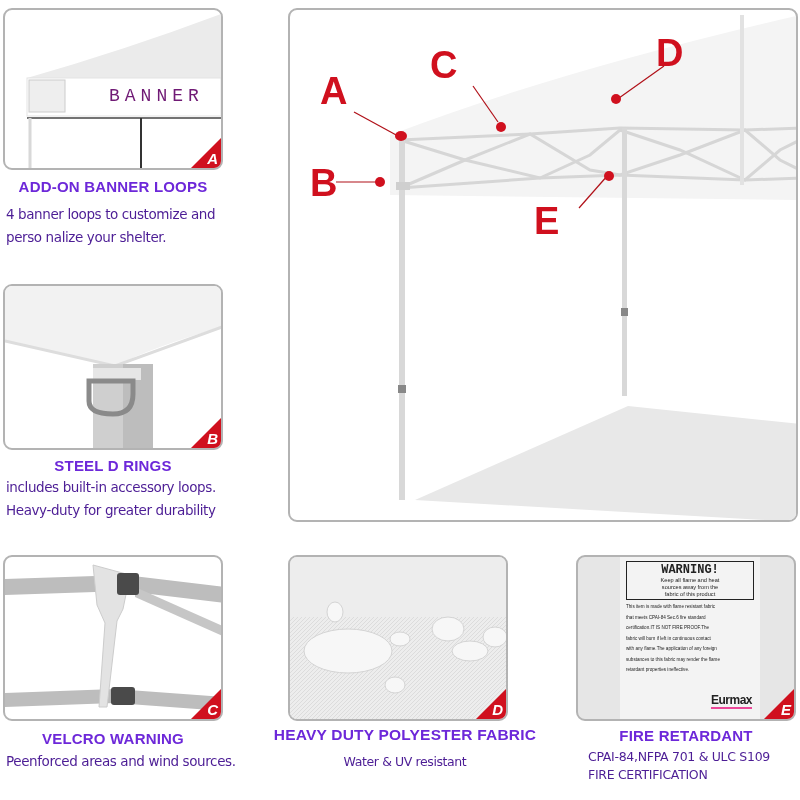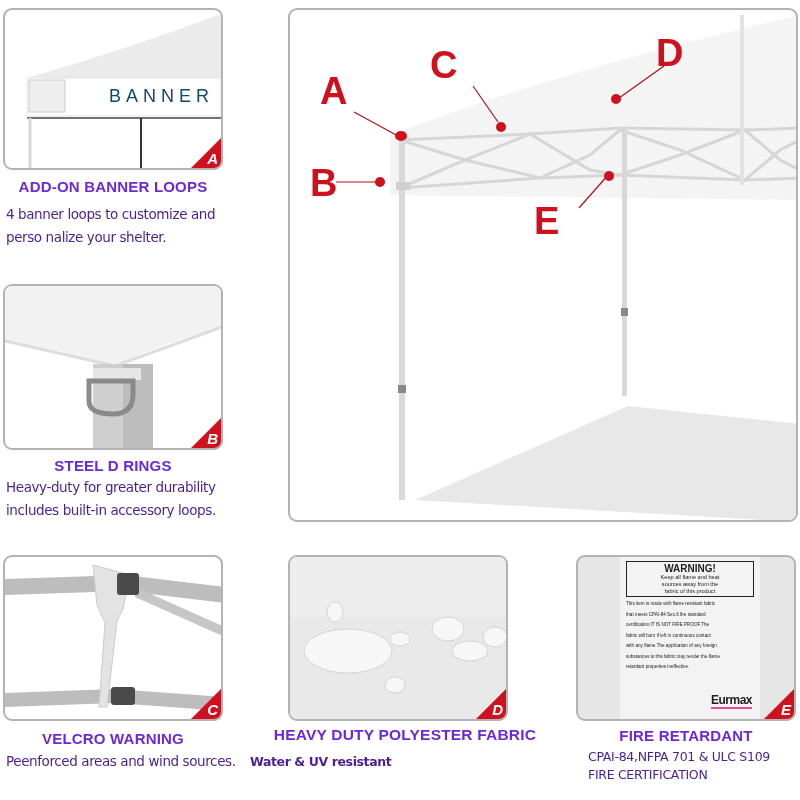--- a/index.html
+++ b/index.html
@@ -59,21 +59,21 @@
 
 <div class="panel" style="left:3px; top:8px; width:220px; height:162px;">
   <svg width="220" height="162">
     <path d="M22,68 Q120,40 216,4 L216,68 Z" fill="#ebebeb"></path>
     <rect x="22" y="68" width="194" height="38" fill="#ffffff" stroke="#e3e3e3"></rect>
     <rect x="24" y="70" width="36" height="32" fill="#eeeeee" stroke="#cccccc" stroke-width="1"></rect>
     <line x1="22" y1="108" x2="216" y2="108" stroke="#444" stroke-width="1.5"></line>
     <line x1="25" y1="108" x2="25" y2="162" stroke="#d8d8d8" stroke-width="3"></line>
     <line x1="136" y1="108" x2="136" y2="162" stroke="#333" stroke-width="2"></line>
   </svg>
-  <div style="position:absolute; left:104px; top:76px; font-size:18px; letter-spacing:5px; color:#0c4a6e; font-family:Liberation Sans, sans-serif;">BANNER</div>
+  <div style="position:absolute; left:104px; top:76px; font-size:18px; letter-spacing:5px; color:#701a75; font-family:Liberation Mono, monospace;">BANNER</div>
   <div class="badge"></div>
   <div class="badge-letter">A</div>
 </div>
 <div class="title" style="left:3px; top:178px; width:220px;">ADD-ON BANNER LOOPS</div>
 <div class="desc" style="left:6px; top:203px; width:240px;">
   <div>4 banner loops to customize and</div>
   <div>perso nalize your shelter.</div>
 </div>
 
 <div class="panel" style="left:3px; top:284px; width:220px; height:166px;">
@@ -83,22 +83,22 @@
     <rect x="88" y="78" width="60" height="88" fill="#cfcfcf"></rect>
     <rect x="118" y="78" width="30" height="88" fill="#bdbdbd"></rect>
     <rect x="88" y="82" width="48" height="12" fill="#e6e6e6"></rect>
     <path d="M84,95 L84,115 Q84,128 108,128 Q128,128 128,108 L128,95 Z" fill="none" stroke="#8a8a8a" stroke-width="5"></path>
   </svg>
   <div class="badge"></div>
   <div class="badge-letter">B</div>
 </div>
 <div class="title" style="left:3px; top:457px; width:220px;">STEEL D RINGS</div>
 <div class="desc" style="left:6px; top:476px; width:240px;">
+  <div>includes built-in accessory loops.</div>
   <div>Heavy-duty for greater durability</div>
-  <div>includes built-in accessory loops.</div>
 </div>
 
 <div class="panel" style="left:3px; top:555px; width:220px; height:166px;">
   <svg width="220" height="166">
     <path d="M0,22 L120,18 L220,30 L220,46 L120,34 L0,38 Z" fill="#bdbdbd"></path>
     <path d="M130,30 L220,70 L220,80 L130,40 Z" fill="#c6c6c6"></path>
     <path d="M0,136 L110,132 L220,140 L220,154 L110,146 L0,150 Z" fill="#bdbdbd"></path>
     <path d="M88,8 L125,18 L118,52 L112,64 L102,150 L94,150 L100,66 L92,48 Z" fill="#e3e3e3" stroke="#cccccc"></path>
     <rect x="112" y="16" width="22" height="22" rx="3" fill="#4a4a4a"></rect>
     <rect x="106" y="130" width="24" height="18" rx="3" fill="#4a4a4a"></rect>
@@ -125,28 +125,28 @@
     <ellipse cx="158" cy="72" rx="16" ry="12" fill="#f7f7f7" stroke="#d4d4d4"></ellipse>
     <ellipse cx="180" cy="94" rx="18" ry="10" fill="#f7f7f7" stroke="#d4d4d4"></ellipse>
     <ellipse cx="205" cy="80" rx="12" ry="10" fill="#f7f7f7" stroke="#d4d4d4"></ellipse>
     <ellipse cx="45" cy="55" rx="8" ry="10" fill="#f7f7f7" stroke="#d4d4d4"></ellipse>
     <ellipse cx="105" cy="128" rx="10" ry="8" fill="#f7f7f7" stroke="#d4d4d4"></ellipse>
   </svg>
   <div class="badge"></div>
   <div class="badge-letter">D</div>
 </div>
 <div class="title" style="left:250px; top:726px; width:310px; font-size:15.5px;">HEAVY DUTY POLYESTER FABRIC</div>
-<div class="desc" style="left:250px; top:750px; width:310px; font-size:12.5px;font-weight:bold;">
+<div class="desc" style="left:250px; top:750px; width:310px; text-align:center; font-size:12.5px;">
   <div>Water &amp; UV resistant</div>
 </div>
 
 <div class="panel" style="left:576px; top:555px; width:220px; height:166px; background:#e6e6e6;">
   <div style="position:absolute; left:42px; top:0; width:140px; height:166px; background:#f3f3f3; padding:4px 6px; font-family:'Liberation Sans', sans-serif; color:#222;">
     <div style="border:1.5px solid #222; text-align:center; padding:1px 2px;">
-      <div style="font-weight:bold; font-size:10px;">WARNING!</div>
+      <div style="font-weight:bold; font-size:12px;font-family:Liberation Mono, monospace;">WARNING!</div>
       <div style="font-size:5.6px; line-height:7px;">Keep all flame and heat</div>
       <div style="font-size:5.6px; line-height:7px;">sources away from the</div>
       <div style="font-size:5.6px; line-height:7px;">fabric of this product</div>
     </div>
     <div style="font-size:4.6px; line-height:10.5px; margin-top:2px; white-space:nowrap;">
       <div>This item is made with flame resistant fabric</div>
       <div>that meets CPAI-84 Sec.6 fire standard</div>
       <div>certification.IT IS NOT FIRE PROOF.The</div>
       <div>fabric will burn if left in continuous contact</div>
       <div>with any flame.The application of any foreign</div>

